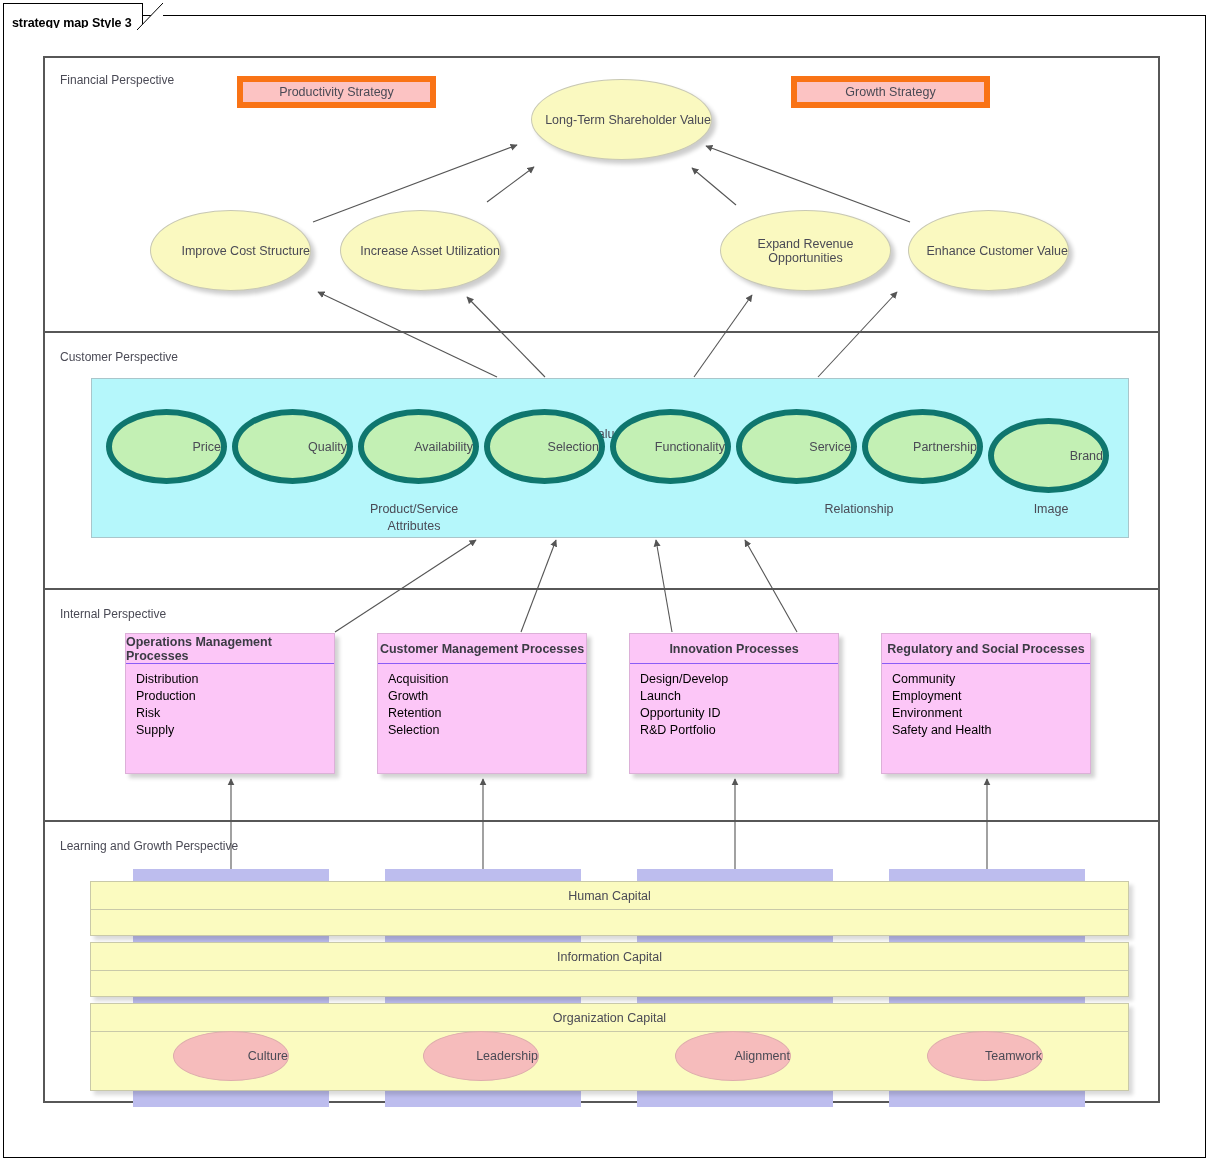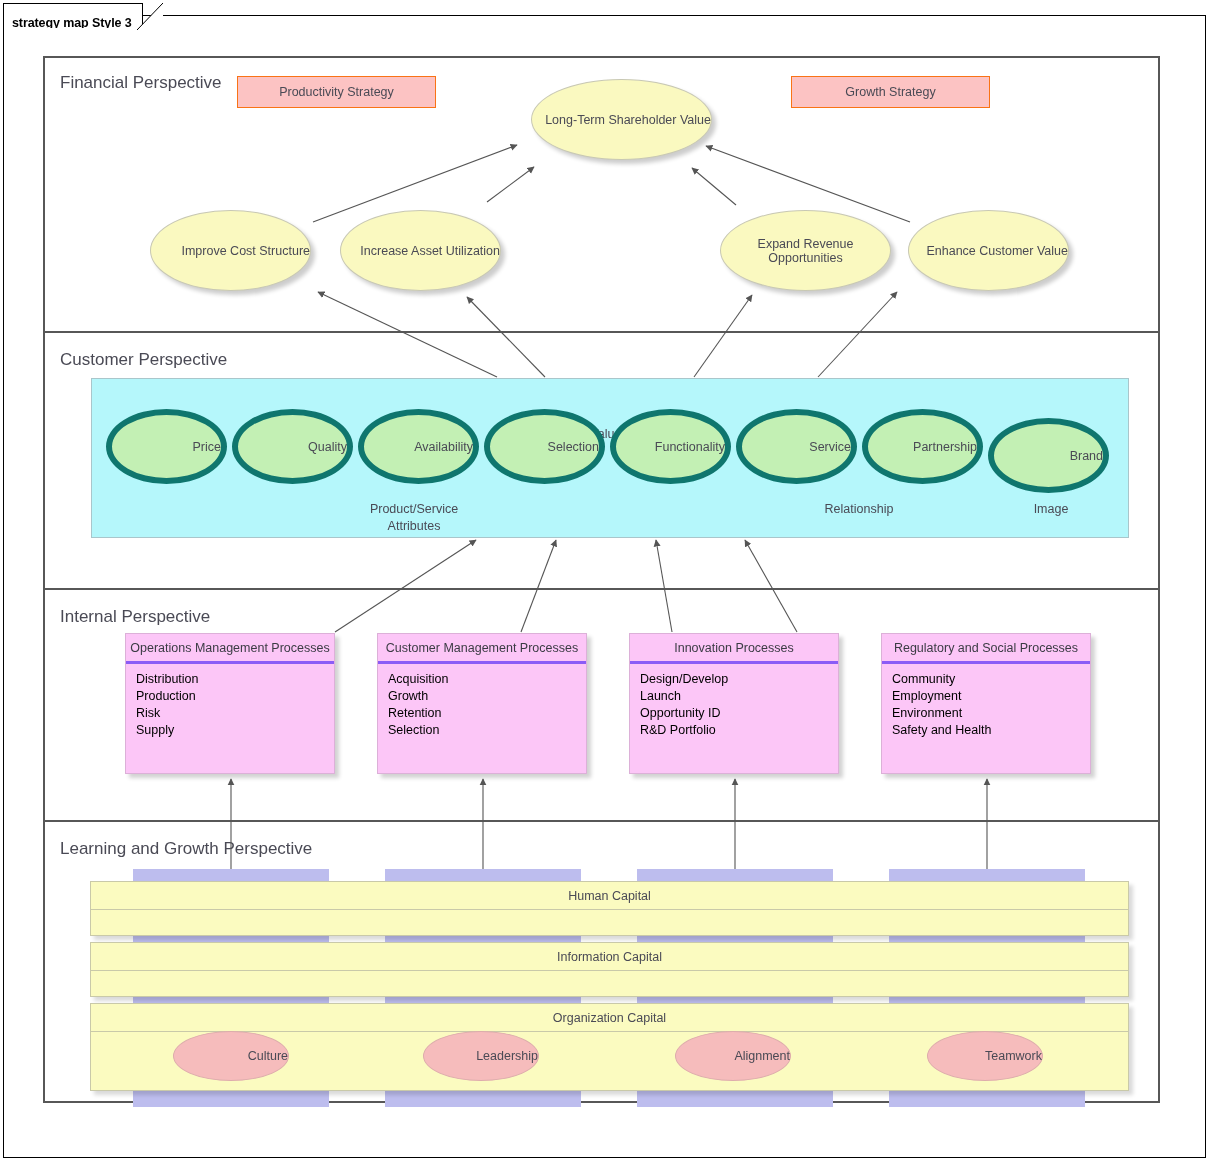--- a/index.html
+++ b/index.html
@@ -68,21 +68,21 @@
   .section-divider {
     position: absolute;
     left: 43px;
     width: 1117px;
     height: 2px;
     background: #575757;
     z-index: 5;
   }
   .persp-label {
     position: absolute;
-    font-size: 17px;
+    font-size: 12px;
     color: #4a4a55;
     white-space: nowrap;
     z-index: 6;
   }
 
   
   .ellipse {
     position: absolute;
     border-radius: 50%;
     display: flex;
@@ -103,21 +103,21 @@
     border: 6px solid #0f766e;
   }
   .ell-pink {
     background: #f6bcbc;
     border: 1px solid #ddacac;
   }
 
   .strategy-box {
     position: absolute;
     background: #fcc3c3;
-    border: 1px solid #f97316;
+    border: 6px solid #f97316;
     display: flex;
     align-items: center;
     justify-content: center;
     font-size: 12.5px;
     color: #4a4a55;
     z-index: 12;
   }
 
   
   .cvp-band {
@@ -152,23 +152,23 @@
     border: 1px solid #dcb0d8;
     box-shadow: 4px 4px 4px rgba(0,0,0,0.18);
     z-index: 12;
   }
   .proc-head {
     height: 30px;
     display: flex;
     align-items: center;
     justify-content: center;
     font-size: 12.5px;
-    font-weight: normal;
+    font-weight: bold;
     color: #3b3b44;
-    border-bottom: 3px solid #8b5cf6;
+    border-bottom: 1px solid #8b5cf6;
   }
   .proc-list {
     padding: 7px 0 0 10px;
   }
   .proc-list div {
     font-size: 12.5px;
     color: #000000;
     line-height: 17px;
   }
 

